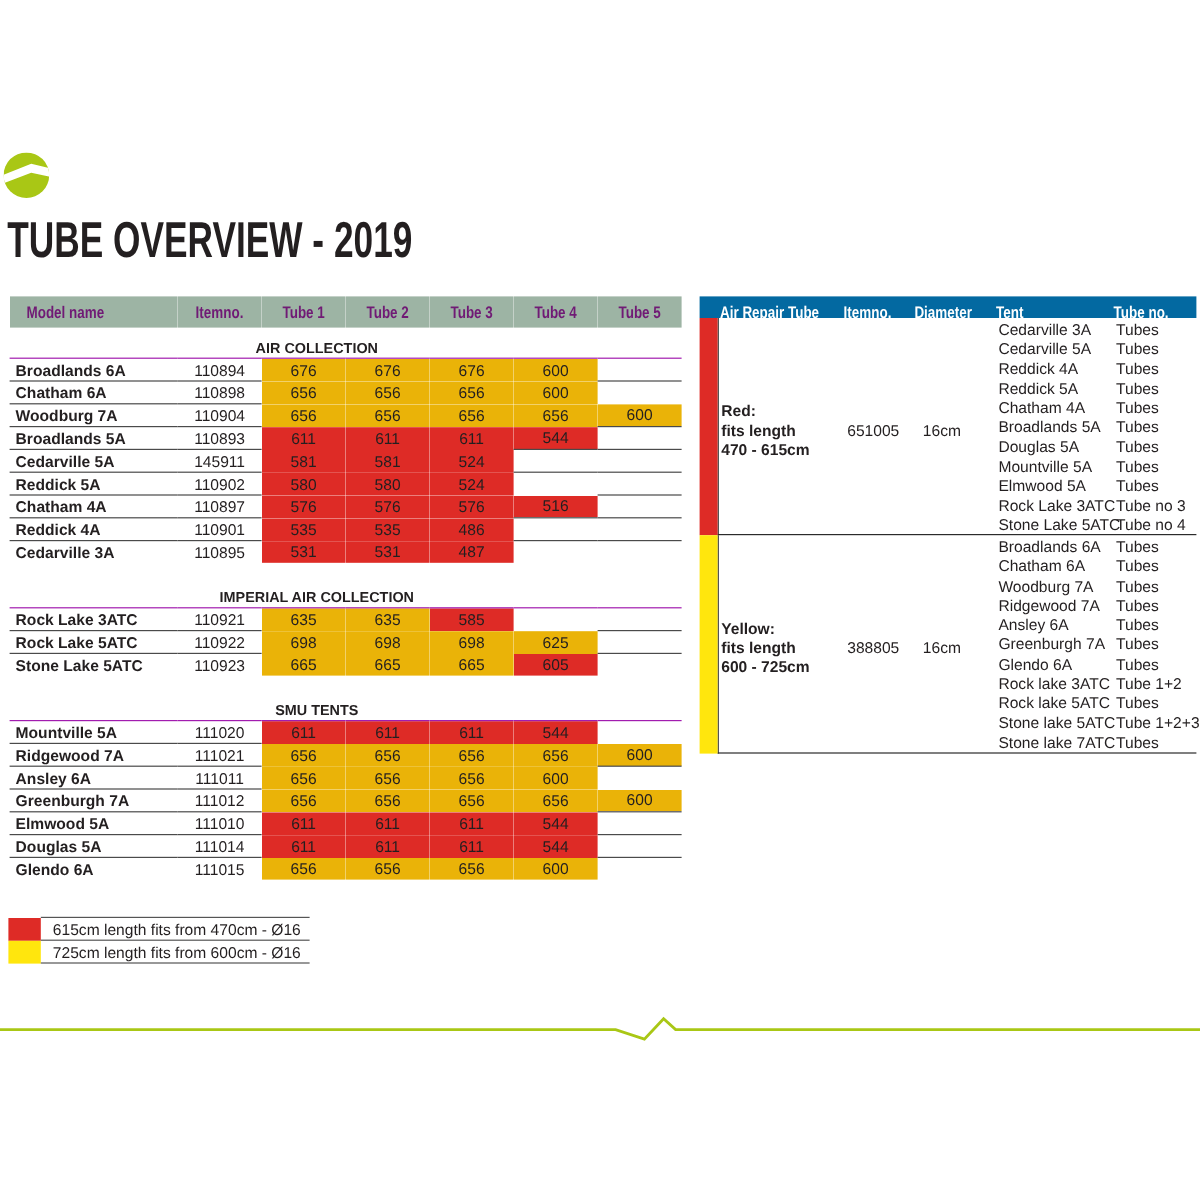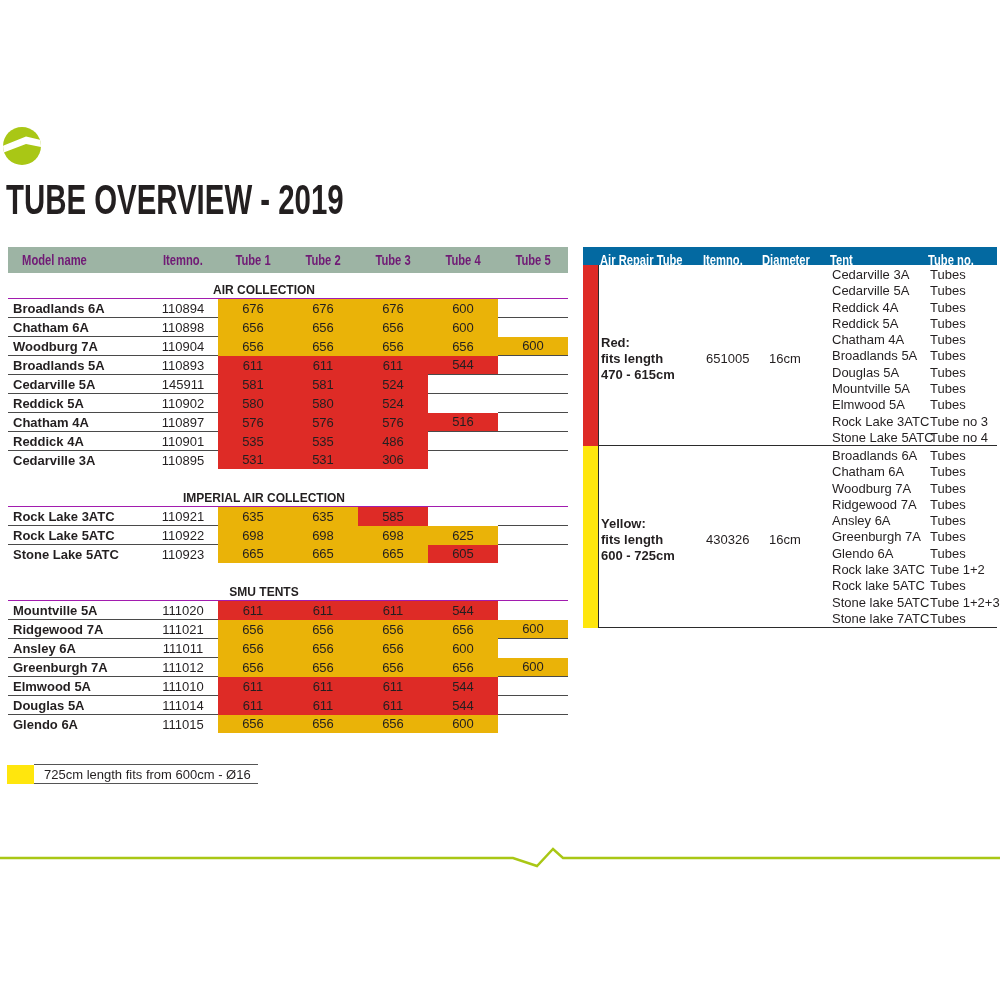--- a/index.html
+++ b/index.html
@@ -175,21 +175,21 @@
           <td class="tube cr">535</td>
           <td class="tube cr">486</td>
           <td class="tube"></td>
           <td class="tube"></td>
         </tr>
         <tr class="row">
           <td class="model">Cedarville 3A</td>
           <td class="item">110895</td>
           <td class="tube cr">531</td>
           <td class="tube cr">531</td>
-          <td class="tube cr">306</td>
+          <td class="tube cr">487</td>
           <td class="tube"></td>
           <td class="tube"></td>
         </tr>
         <tr class="gap">
           <td colspan="7" style="height: 20px;"></td>
         </tr>
         <tr class="sec">
           <td colspan="7">IMPERIAL AIR COLLECTION</td>
         </tr>
         <tr class="row">
@@ -325,21 +325,21 @@
           </div>
         </div>
         <div class="r-sec" style="height: 182px;">
           <div class="r-bar bar-yellow"></div>
           <div class="content"></div>
           <div class="r-label">
             <div>Yellow:</div>
             <div>fits length</div>
             <div>600 - 725cm</div>
           </div>
-          <div class="r-item">430326</div>
+          <div class="r-item">388805</div>
           <div class="r-diam">16cm</div>
           <div class="r-tents">
             <div><span class="tent">Broadlands 6A</span><span class="tube">Tubes</span></div>
             <div><span class="tent">Chatham 6A</span><span class="tube">Tubes</span></div>
             <div><span class="tent">Woodburg 7A</span><span class="tube">Tubes</span></div>
             <div><span class="tent">Ridgewood 7A</span><span class="tube">Tubes</span></div>
             <div><span class="tent">Ansley 6A</span><span class="tube">Tubes</span></div>
             <div><span class="tent">Greenburgh 7A</span><span class="tube">Tubes</span></div>
             <div><span class="tent">Glendo 6A</span><span class="tube">Tubes</span></div>
             <div><span class="tent">Rock lake 3ATC</span><span class="tube">Tube 1+2</span></div>
@@ -347,20 +347,24 @@
             <div><span class="tent">Stone lake 5ATC</span><span class="tube">Tube 1+2+3</span></div>
             <div><span class="tent">Stone lake 7ATC</span><span class="tube">Tubes</span></div>
           </div>
         </div>
       </div>
   </div>
 
   <table class="legend">
       <tbody id="legend-body">
         <tr>
+          <td class="sw cr"></td>
+          <td class="tx">615cm length fits from 470cm - Ø16</td>
+        </tr>
+        <tr>
           <td class="sw cy"></td>
           <td class="tx">725cm length fits from 600cm - Ø16</td>
         </tr>
       </tbody>
     </table>
 
 
   <svg class="bottom-line" viewBox="0 0 1000 36" xmlns="http://www.w3.org/2000/svg" preserveAspectRatio="none">
     <polyline points="0,18 513,18 537,26 553,9 563,18 1000,18" fill="none" stroke="#a9c715" stroke-width="2.4"></polyline>
   </svg>

